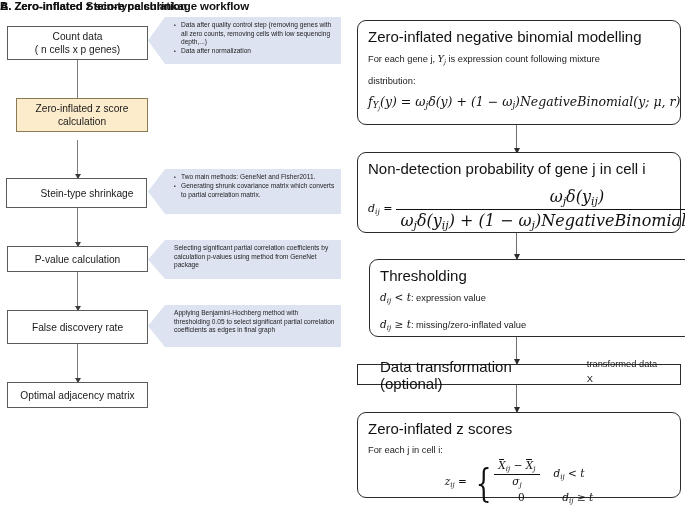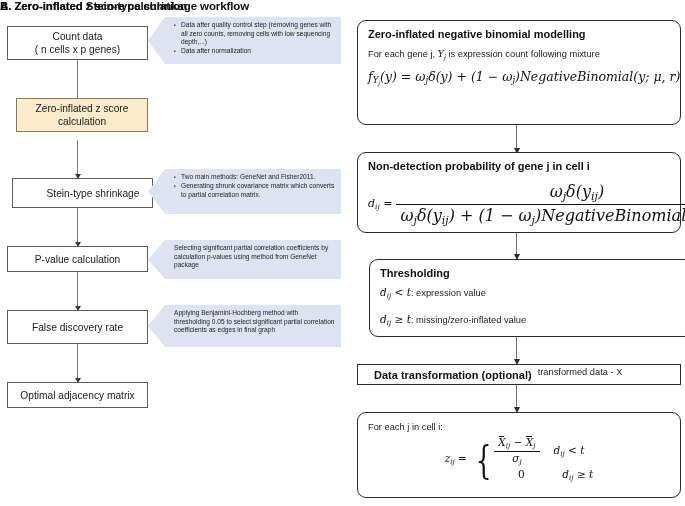--- a/index.html
+++ b/index.html
@@ -95,26 +95,26 @@
   .b-box {
     position: absolute;
     box-sizing: border-box;
     border: 1.5px solid #2b2b2b;
     background: #ffffff;
     border-radius: 9px;
     padding: 7px 10px;
   }
   .b-box.sharp { border-radius: 0; }
   .b-head {
-    font-size: 11px;
-    font-weight: bold;
+    font-size: 15px;
+    font-weight: normal;
     color: #111111;
     margin: 0 0 6px 0;
   }
-  .b-head.inline { display: inline; margin: 6px; }
+  .b-head.inline { display: inline; margin: 12px; }
   .b-text {
     font-size: 9.3px;
     color: #1a1a1a;
     margin: 0 0 5px 0;
     line-height: 15px;
   }
   .b-text.inline { display: inline; }
   .b-arrow {
     position: absolute;
     width: 1.2px;
@@ -211,21 +211,21 @@
   </div>
 </div>
 
 <div class="flow-box highlight" style="left:16px; top:98px; width:132px; height:34px;">
   <div>
     <span>Zero-inflated z score</span><br>
     <span>calculation</span>
   </div>
 </div>
 
-<div class="flow-box" style="left:12px; top:178px; width:141px; height:30px;padding-left:25px;">
+<div class="flow-box" style="left:6px; top:178px; width:141px; height:30px;padding-left:25px;">
   <span>Stein-type shrinkage</span>
 </div>
 
 <div class="flow-box" style="left:7px; top:246px; width:141px; height:26px;">
   <span>P-value calculation</span>
 </div>
 
 <div class="flow-box" style="left:7px; top:310px; width:141px; height:34px;">
   <span>False discovery rate</span>
 </div>
@@ -261,20 +261,21 @@
 <div class="b-arrow" style="left:516px; top:125px; height:28px;"></div>
 <div class="b-arrow" style="left:516px; top:232px; height:27px;"></div>
 <div class="b-arrow" style="left:516px; top:337px; height:27px;"></div>
 <div class="b-arrow" style="left:516px; top:385px; height:27px;"></div>
 
 <div class="b-box" style="left:357px; top:20px; width:324px; height:105px;">
   <div class="b-head">Zero-inflated negative binomial modelling</div>
   <div class="b-text">
     <span class="inline">For each gene j, </span><span class="math">Y<span class="sub">j</span></span><span class="inline"> is expression count following mixture</span>
   </div>
+  <div class="b-text">distribution:</div>
   <div class="math eq-center" style="font-size:12.5px; margin-top:4px;">
     f<span class="sub">Y<span class="sub up" style="font-style:italic;">j</span></span>(y) <span class="up">=</span> ω<span class="sub">j</span>δ(y) <span class="up">+</span> (1 <span class="up">−</span> ω<span class="sub">j</span>)NegativeBinomial(y; μ, r)
   </div>
 </div>
 
 <div class="b-box" style="left:357px; top:152px; width:324px; height:81px;">
   <div class="b-head">Non-detection probability of gene j in cell i</div>
   <div class="math" style="font-size:11px; margin-top:10px; display:flex; align-items:center; justify-content:space-between;">
     <span style="margin-right:4px;">d<span class="sub">ij</span> <span class="up">=</span></span>
     <span class="frac" style="font-size:16px;">
@@ -293,20 +294,21 @@
     <span class="math" style="font-size:10.5px;">d<span class="sub">ij</span> <span class="up">≥</span> t</span><span>: missing/zero-inflated value</span>
   </div>
 </div>
 
 <div class="b-box sharp" style="left:357px; top:364px; width:324px; height:21px; padding:3px 10px; display:flex; align-items:center;">
   <span class="b-head inline">Data transformation (optional)</span>
     <span class="b-text inline"> transformed data - X</span>
 </div>
 
 <div class="b-box" style="left:357px; top:412px; width:324px; height:86px;">
+  <div class="b-head">Zero-inflated z scores</div>
   <div class="b-text" style="margin-bottom:2px;">For each j in cell i:</div>
   <div class="math" style="font-size:10.5px; display:flex; align-items:center; justify-content:center; margin-top:1px;">
     <span style="margin-right:3px;">z<span class="sub">ij</span> <span class="up">=</span></span>
     <span class="brace">{</span>
     <span class="cases">
       <span class="case-row">
         <span class="frac">
           <span class="num"><span class="ovl" style="display:inline-block;">X</span><span class="sub">ij</span> <span class="up">−</span> <span class="ovl" style="display:inline-block;">X</span><span class="sub">j</span></span>
           <span class="den">σ<span class="sub">j</span></span>
         </span>

